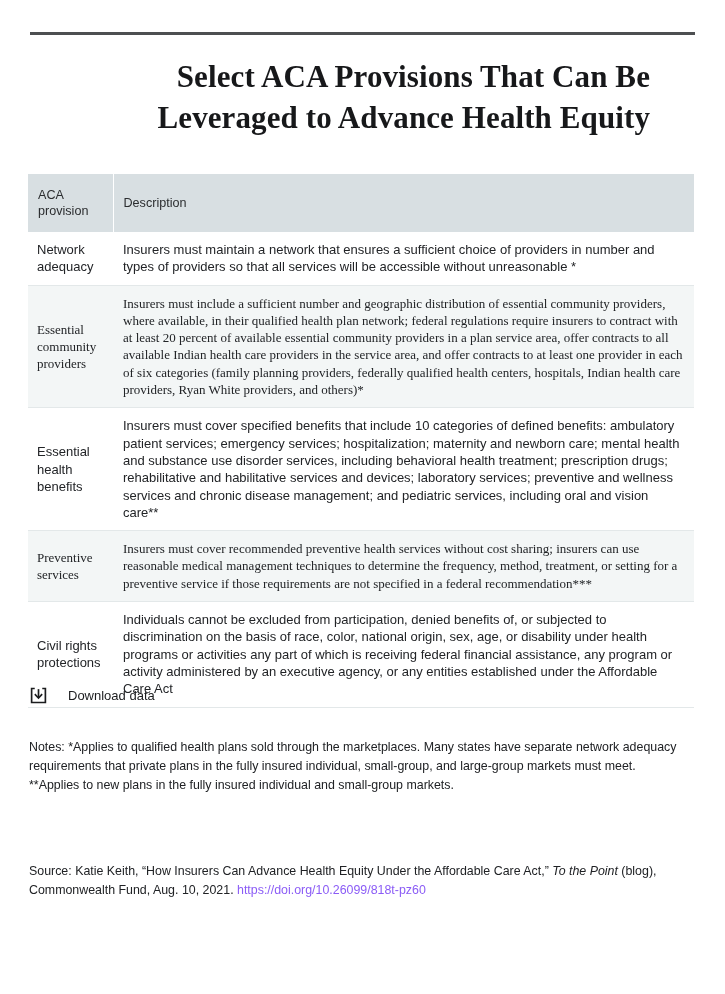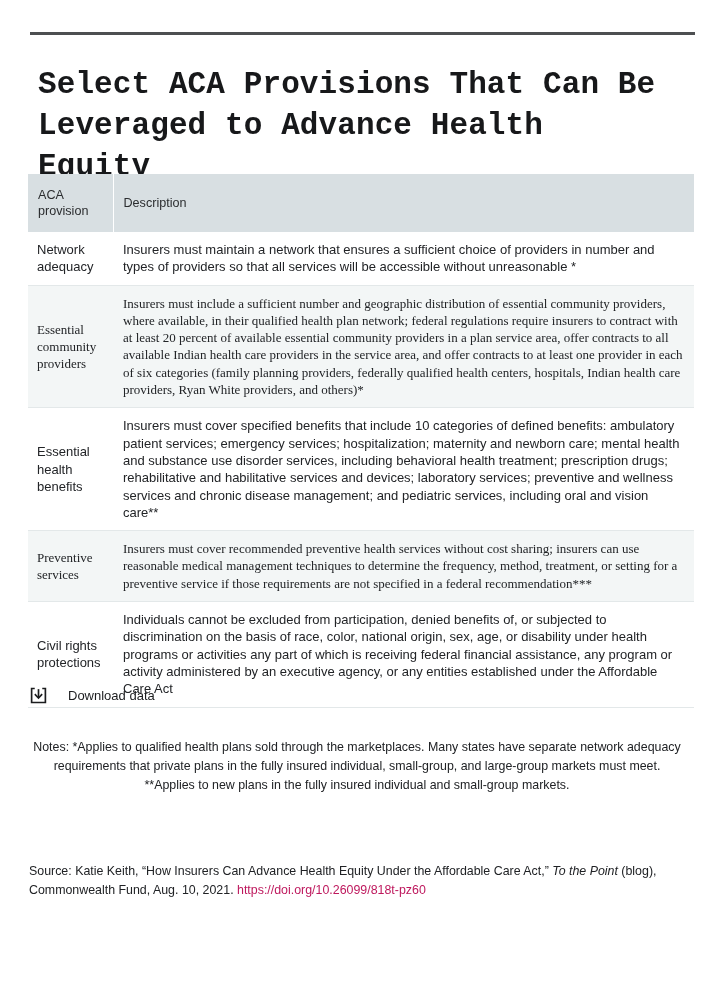--- a/index.html
+++ b/index.html
@@ -31,27 +31,28 @@
     height: 3px;
     background: #4d4f51;
   }
 
   
   .title {
     position: absolute;
     left: 30px;
     top: 56px;
     width: 620px;
-    font-family: Liberation Mono, monospace;
+    font-family: Liberation Serif, serif;
     font-size: 31px;
     line-height: 41px;
     font-weight: 700;
     letter-spacing: 0.1px;
     color: #17181a;
-    margin: 8px;
+    margin: 0;
+    text-align: right;
   }
 
   
   .table-wrap {
     position: absolute;
     left: 28px;
     top: 174px;
     width: 666px;
   }
   table.data-table {
@@ -129,37 +130,36 @@
 
   
   .notes {
     position: absolute;
     left: 29px;
     top: 738px;
     width: 656px;
     font-size: 12.4px;
     line-height: 19px;
     color: #202225;
-    text-align: center;
   }
   .notes p { margin: 0; }
 
   
   .source {
     position: absolute;
     left: 29px;
     top: 862px;
     width: 656px;
     font-size: 12.4px;
     line-height: 19px;
     color: #202225;
   }
   .source .ital { font-style: italic; }
   .source a.doi-link {
-    color: #be185d;
+    color: #8b5cf6;
     text-decoration: none;
     margin-top: 13px;
   }
 </style>
 </head>
 <body>
 
 <div class="page">
 
   <div class="top-rule"></div>

